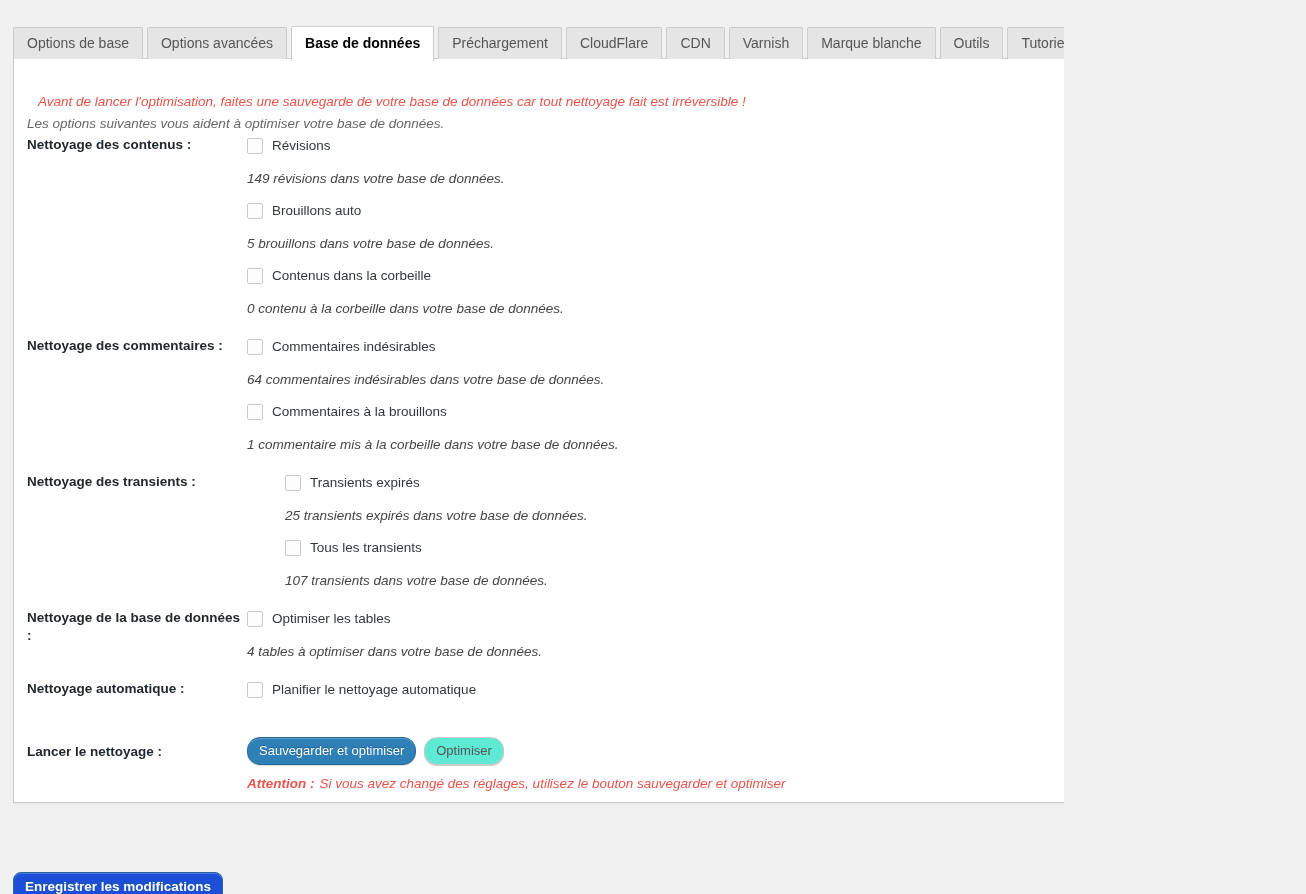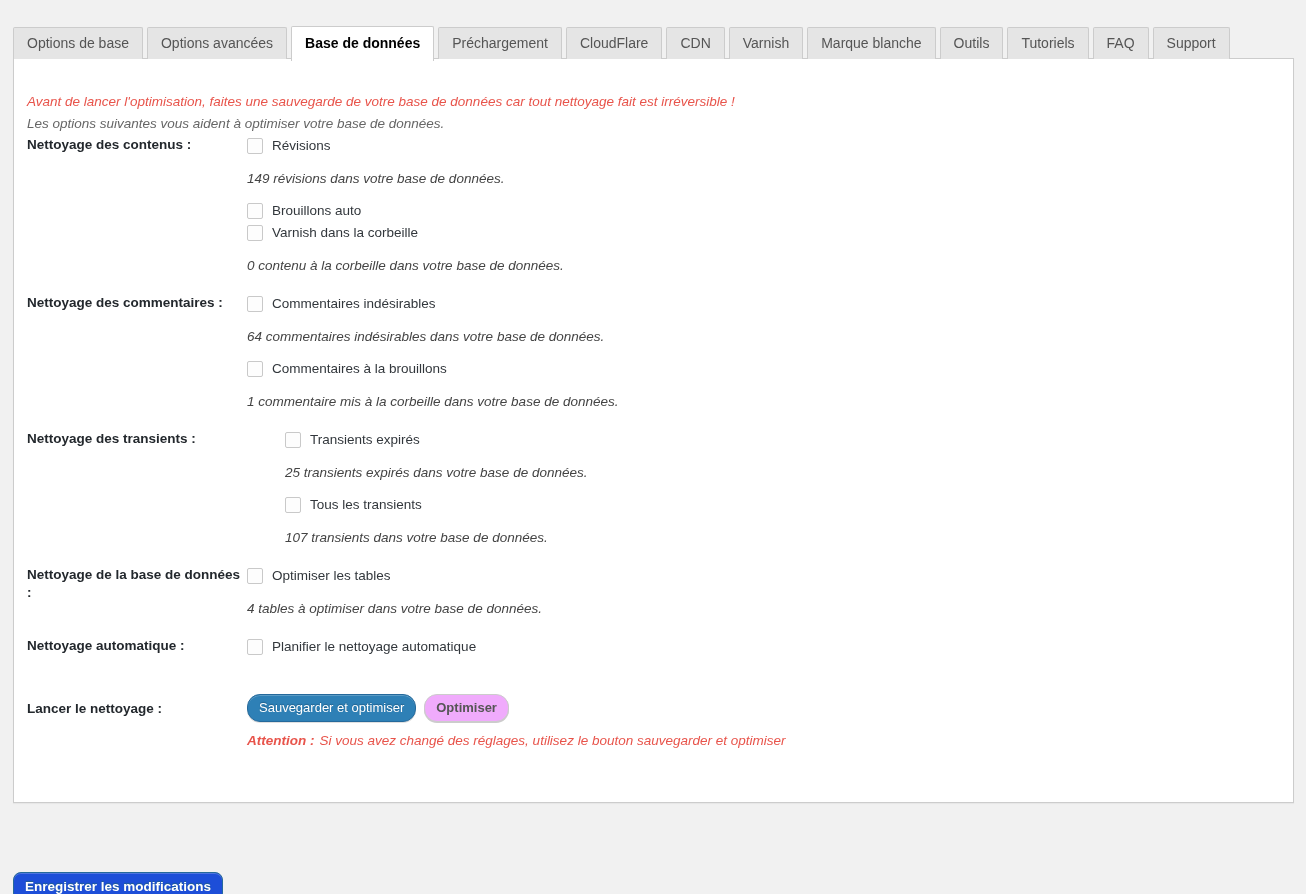--- a/index.html
+++ b/index.html
@@ -5,21 +5,21 @@
   * { box-sizing: border-box; }
   html, body {
     margin: 0; padding: 0;
     width: 1306px; height: 894px;
     background: #f1f1f1;
     font-family: "Liberation Sans", sans-serif;
     -webkit-font-smoothing: antialiased;
   }
   #app {
     position: relative;
-    width: 1306px; height: 894px;
+    width: 1064px; height: 894px;
     overflow: hidden;
   }
 
   
   .tabbar {
     position: absolute;
     left: 13px; top: 27px;
     height: 32px;
     display: flex;
     align-items: flex-end;
@@ -66,21 +66,21 @@
   .intro {
     position: absolute;
     left: 13px; top: 11px;
     font-style: italic;
     font-size: 13.5px;
     color: #666;
     margin-top: 46px;
   }
   .warn-top {
     position: absolute;
-    left: 13px; top: 35px;
+    left: 24px; top: 35px;
     font-style: italic;
     font-size: 13.5px;
     color: #e8544b;
   }
 
   
   .rows {
     position: absolute;
     left: 0; top: 76px;
     width: 100%;
@@ -148,25 +148,24 @@
     display: inline-block;
   }
   .btn-primary {
     background: #2e80b6;
     border: 1px solid #25699b;
     color: #fff;
     text-shadow: 0 -1px 1px #1f5f8c;
     box-shadow: inset 0 1px 0 rgba(255,255,255,.22), 0 1px 0 rgba(0,0,0,.12);
   }
   .btn-secondary {
-    background: #f0abfc;
+    background: #5eead4;
     border: 1px solid #ccc;
     color: #555;
     box-shadow: 0 1px 0 #ccc;
-    font-weight: bold;
   }
   .attention {
     margin-top: 11px;
     font-size: 13.5px;
     font-style: italic;
     color: #e8544b;
   }
   .attention b { font-weight: bold; font-style: italic; }
   .attention span { margin-left: 5px; }
 
@@ -224,23 +223,24 @@
           <div class="row-fields">
             <div class="cb-line">
               <span class="cb"></span>
               <span class="cb-label">Révisions</span>
             </div>
             <div class="desc">149 révisions dans votre base de données.</div>
             <div class="cb-line">
               <span class="cb"></span>
               <span class="cb-label">Brouillons auto</span>
             </div>
-            <div class="cb-line">
-              <span class="cb"></span>
-              <span class="cb-label">Varnish dans la corbeille</span>
+            <div class="desc">5 brouillons dans votre base de données.</div>
+            <div class="cb-line">
+              <span class="cb"></span>
+              <span class="cb-label">Contenus dans la corbeille</span>
             </div>
             <div class="desc last">0 contenu à la corbeille dans votre base de données.</div>
           </div>
         </div>
         <div class="row" style="margin-bottom: 18px;">
           <div class="row-label">Nettoyage des commentaires :</div>
           <div class="row-fields">
             <div class="cb-line">
               <span class="cb"></span>
               <span class="cb-label">Commentaires indésirables</span>

